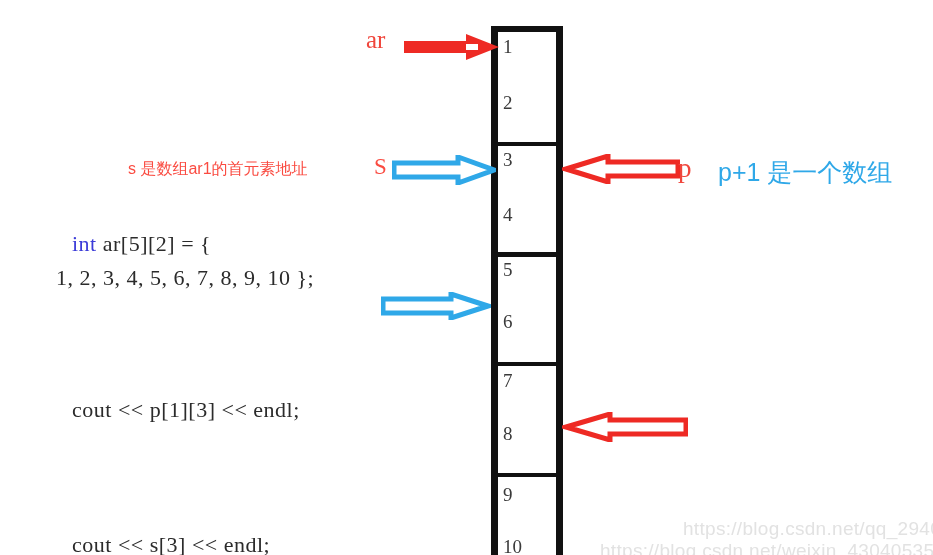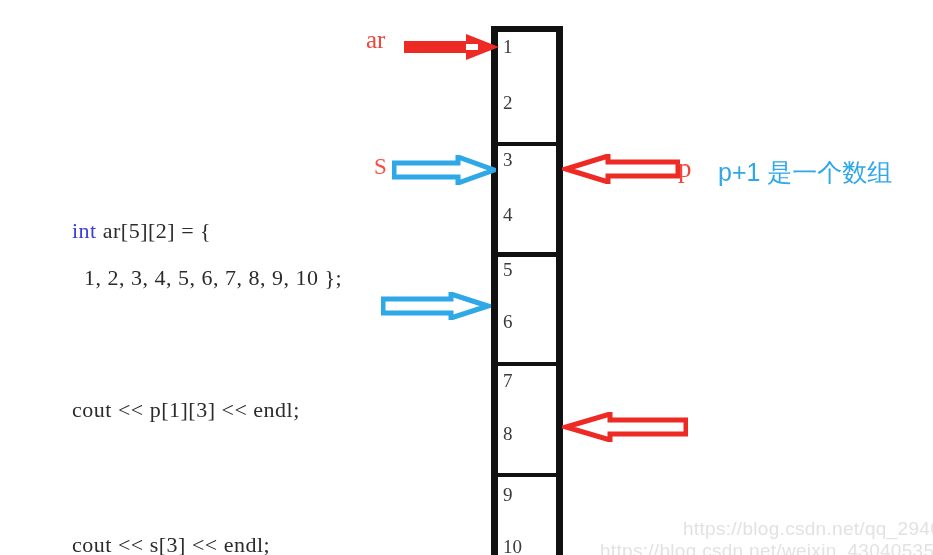--- a/index.html
+++ b/index.html
@@ -144,39 +144,40 @@
   <div class="mem-cell" style="top:421px;height:52px;">
     <span class="num" style="top:2px;">8</span>
   </div>
   <div class="mem-cell" style="top:482px;height:52px;">
     <span class="num" style="top:2px;">9</span>
   </div>
   <div class="mem-cell" style="top:534px;height:21px;">
     <span class="num" style="top:2px;">10</span>
   </div>
 
-  <div class="code-line" style="left:48px;top:192px;font-family:Liberation Serif, serif;">
+  <div class="code-line" style="left:48px;top:205px;font-family:Liberation Serif, serif;">
     <span class="kw">int</span><span> ar[5][2] = {</span>
   </div>
-  <div class="code-line" style="left:60px;top:239px;">
+  <div class="code-line" style="left:32px;top:239px;">
     <span>1, 2, 3, 4, 5, 6, 7, 8, 9, 10 };</span>
   </div>
   <div class="code-line" style="left:48px;top:371px;">
     <span>cout &lt;&lt; p[1][3] &lt;&lt; endl;</span>
   </div>
   <div class="code-line" style="left:48px;top:506px;">
     <span>cout &lt;&lt; s[3] &lt;&lt; endl;</span>
   </div>
 
   <div class="label label-ar" style="left:366px;top:26px;">ar</div>
   <svg class="arrow" style="left:404px;top:34px;" width="95" height="26" viewBox="0 0 95 26">
     <path d="M0 7 L62 7 L62 0 L95 13 L62 26 L62 19 L0 19 Z" fill="#ee2a24"></path>
     <path d="M62 10 L74 10 L74 16 L62 16 Z" fill="#ffffff"></path>
   </svg>
 
+  <div class="label label-cn-red" style="left:128px;top:159px;">s 是数组ar1的首元素地址</div>
   <div class="label label-s-red" style="left:374px;top:154px;">S</div>
   <svg class="arrow" style="left:392px;top:155px;" width="104" height="30" viewBox="0 0 104 30">
     <path d="M2 8 L66 8 L66 2 L102 15 L66 28 L66 22 L2 22 Z" fill="#ffffff" stroke="#2fa8e8" stroke-width="5" stroke-linejoin="miter"></path>
   </svg>
 
   <svg class="arrow" style="left:562px;top:154px;" width="118" height="30" viewBox="0 0 118 30">
     <path d="M116 8 L46 8 L46 2 L4 15 L46 28 L46 22 L116 22 Z" fill="#ffffff" stroke="#ee2a24" stroke-width="5" stroke-linejoin="miter"></path>
   </svg>
   <div class="label label-p" style="left:678px;top:153px;">p</div>
   <div class="label label-cn-blue" style="left:718px;top:156px;">p+1 是一个数组</div>

